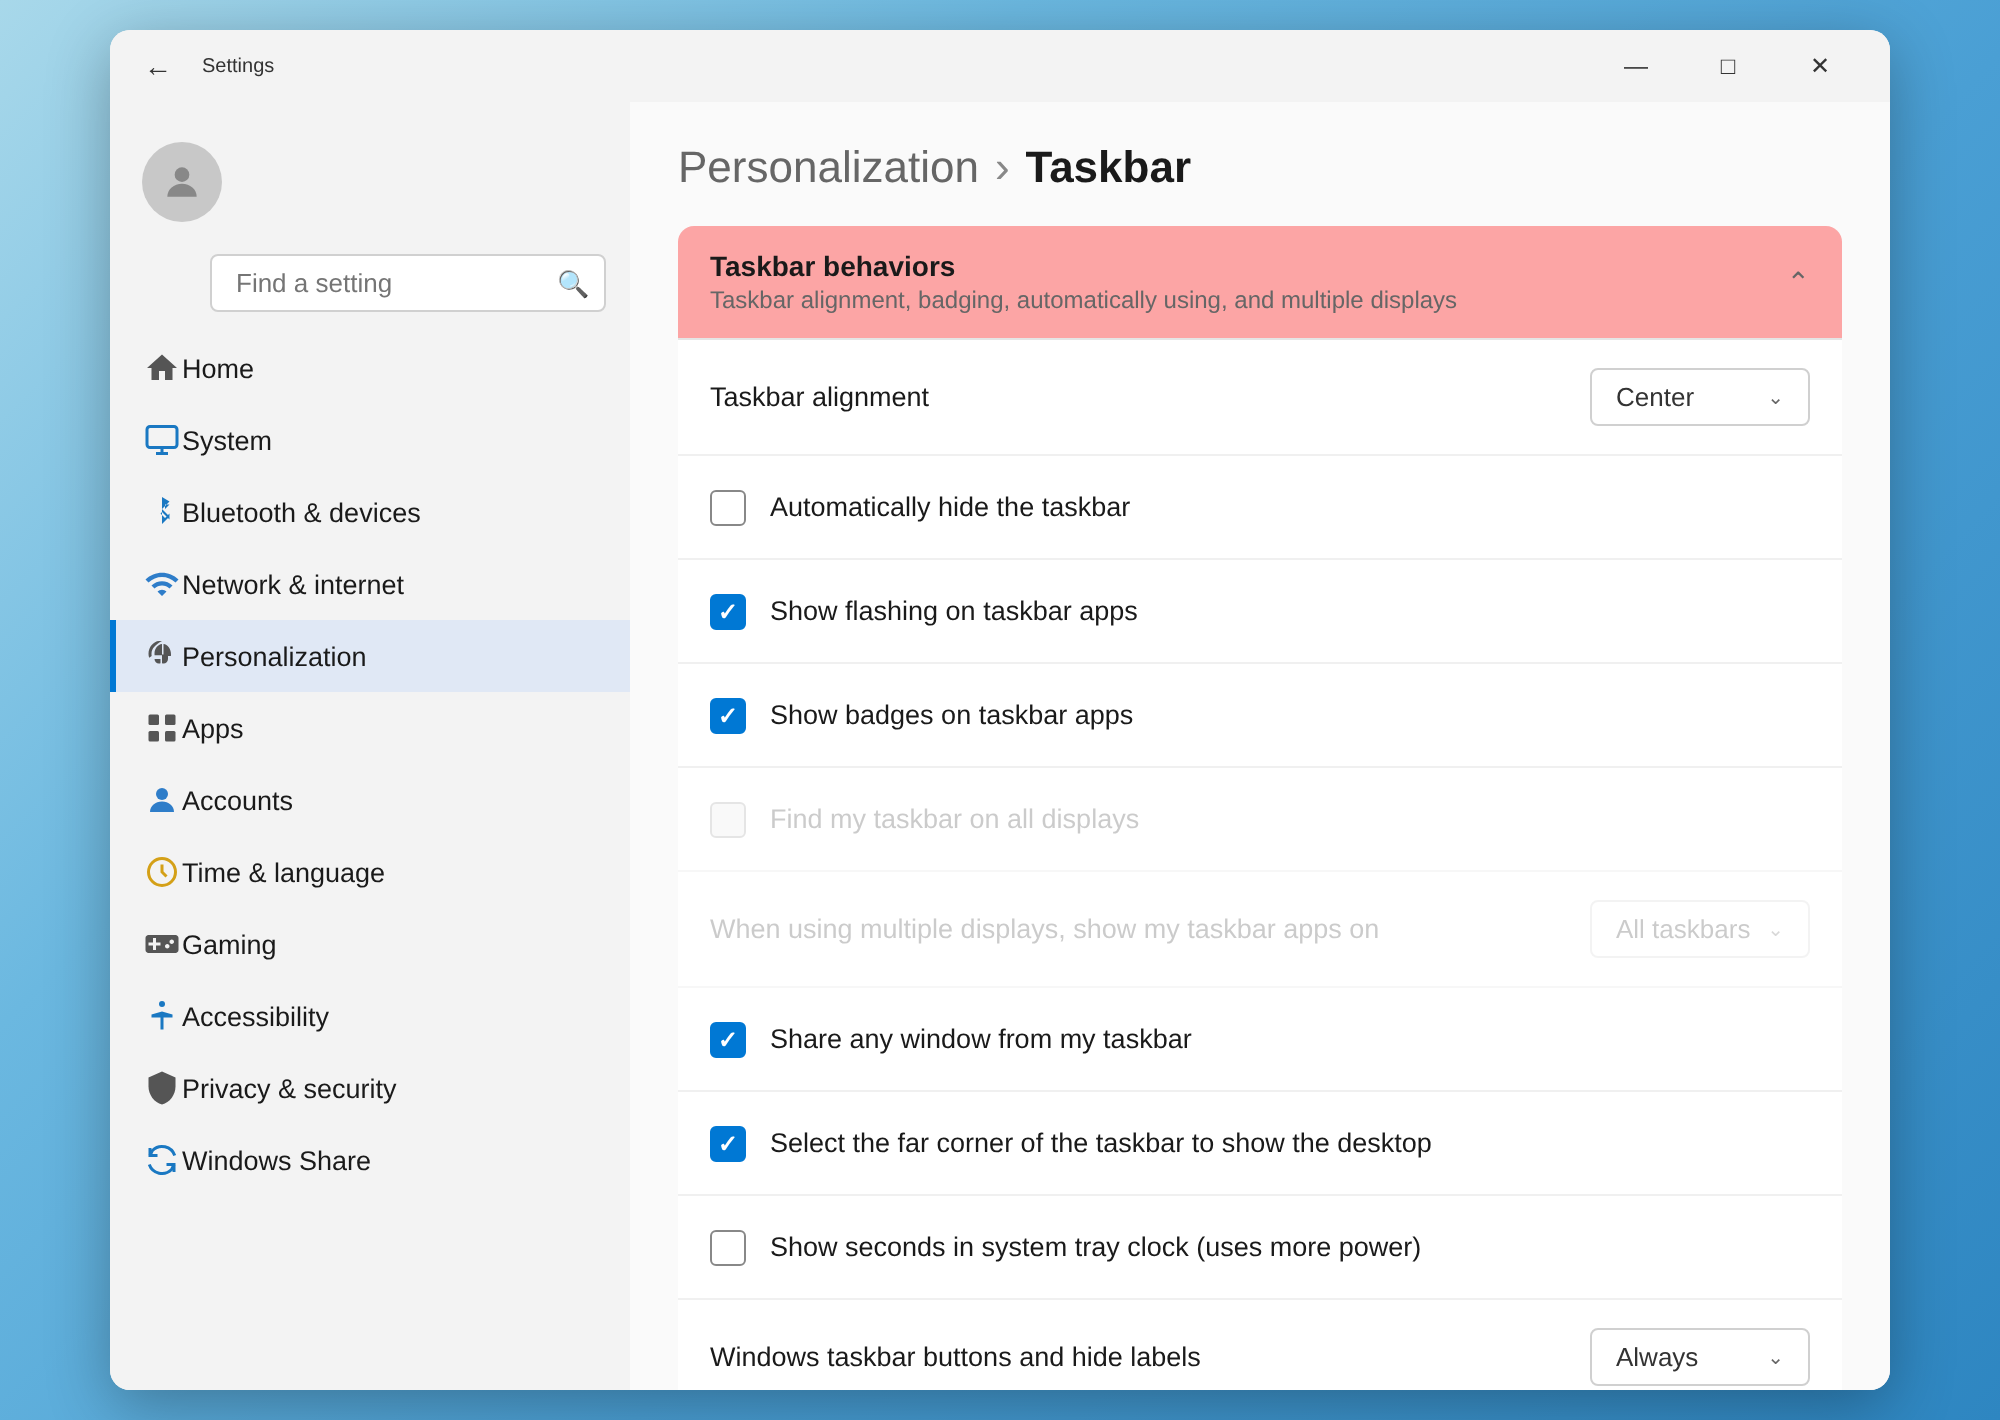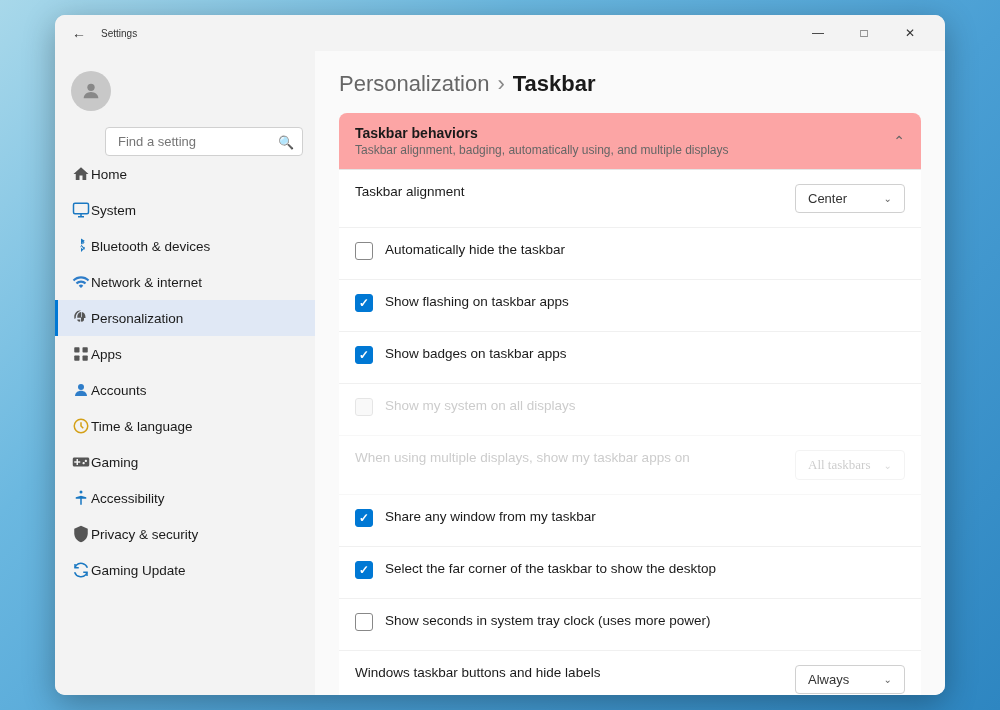--- a/index.html
+++ b/index.html
@@ -84,21 +84,21 @@
       height: 40px;
       border-radius: 50%;
       background: #c8c8c8;
       display: flex;
       align-items: center;
       justify-content: center;
       color: #888;
       font-size: 20px;
     }
     .search-box {
-      margin: 0 12px 0;
+      margin: 0 12px 10px;
       position: relative;
       padding-left: 38px;
     }
     .search-input {
       width: 100%;
       padding: 6px 32px 6px 12px;
       border: 1px solid #d0d0d0;
       border-radius: 4px;
       background: white;
       font-size: 13px;
@@ -180,20 +180,21 @@
       color: #666;
       margin-top: 2px;
     }
     .section-body {
       background: white;
       border-radius: 0 0 8px 8px;
       overflow: hidden;
     }
     .setting-row {
       display: flex;
+      align-items: center;
       padding: 14px 16px;
       border-bottom: 1px solid #f0f0f0;
       min-height: 52px;
     }
     .setting-row:last-child { border-bottom: none; }
     .setting-row.disabled { opacity: 0.5; }
     .setting-label {
       font-size: 13.5px;
       color: #1a1a1a;
       flex: 1;
@@ -386,21 +387,21 @@
         <span>Privacy &amp; security</span>
       </div>
 
       <div class="nav-item">
         <div class="nav-icon">
           <svg width="18" height="18" viewBox="0 0 24 24" fill="none" stroke="#1a78c2" stroke-width="2">
               <path d="M4 4v5h5M20 20v-5h-5"></path>
               <path d="M20.49 9A9 9 0 0 0 5.64 5.64L4 9m16 6-1.64 3.36A9 9 0 0 1 3.51 15"></path>
             </svg>
         </div>
-        <span>Gaming Update</span>
+        <span>Windows Share</span>
       </div>
     </div>
 
     <div class="main-content">
       <div class="breadcrumb">
         <span class="parent">Personalization</span>
         <span class="sep">›</span>
         <span class="current">Taskbar</span>
       </div>
 
@@ -433,26 +434,26 @@
             <span class="setting-label">Show flashing on taskbar apps</span>
           </div>
 
           <div class="setting-row">
             <div class="checkbox checked"></div>
             <span class="setting-label">Show badges on taskbar apps</span>
           </div>
 
           <div class="setting-row disabled">
             <div class="checkbox disabled"></div>
-            <span class="setting-label disabled-text">Show my system on all displays</span>
+            <span class="setting-label disabled-text">Find my taskbar on all displays</span>
           </div>
 
           <div class="setting-row disabled">
             <span class="setting-label disabled-text">When using multiple displays, show my taskbar apps on</span>
-            <div class="dropdown" style="opacity:0.5;font-family:Liberation Serif, serif;">
+            <div class="dropdown" style="opacity:0.5;">
               <span>All taskbars</span>
               <span class="chevron-down">⌄</span>
             </div>
           </div>
 
           <div class="setting-row">
             <div class="checkbox checked"></div>
             <span class="setting-label">Share any window from my taskbar</span>
           </div>
 

